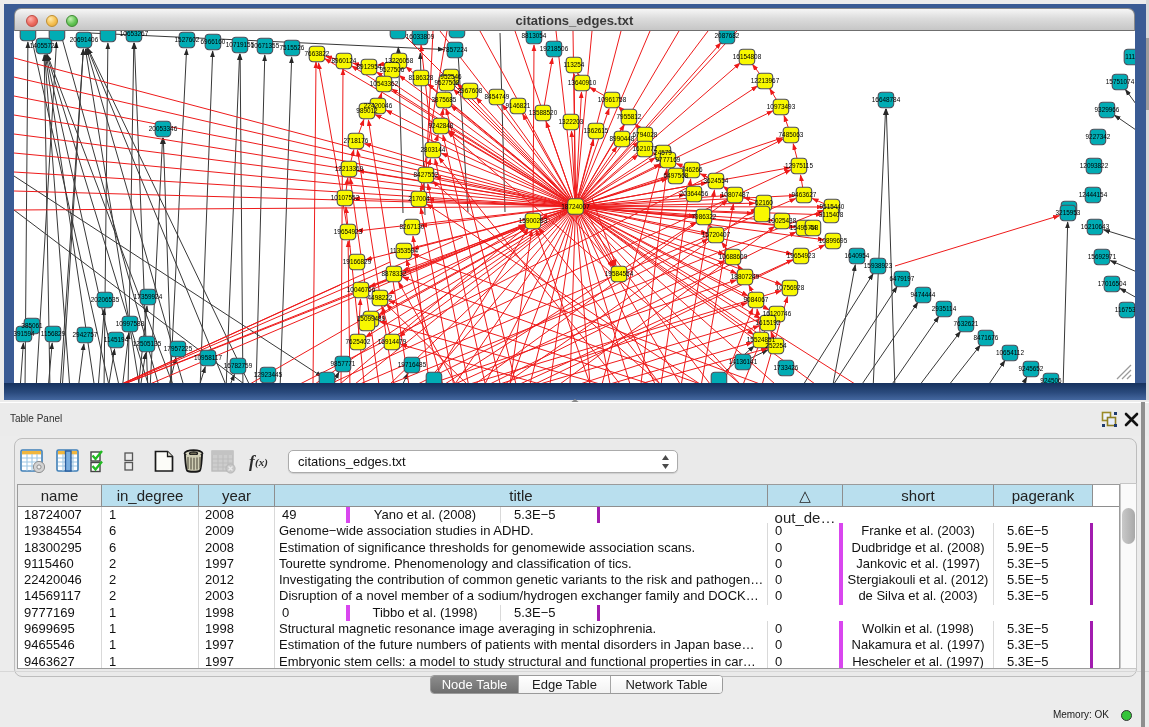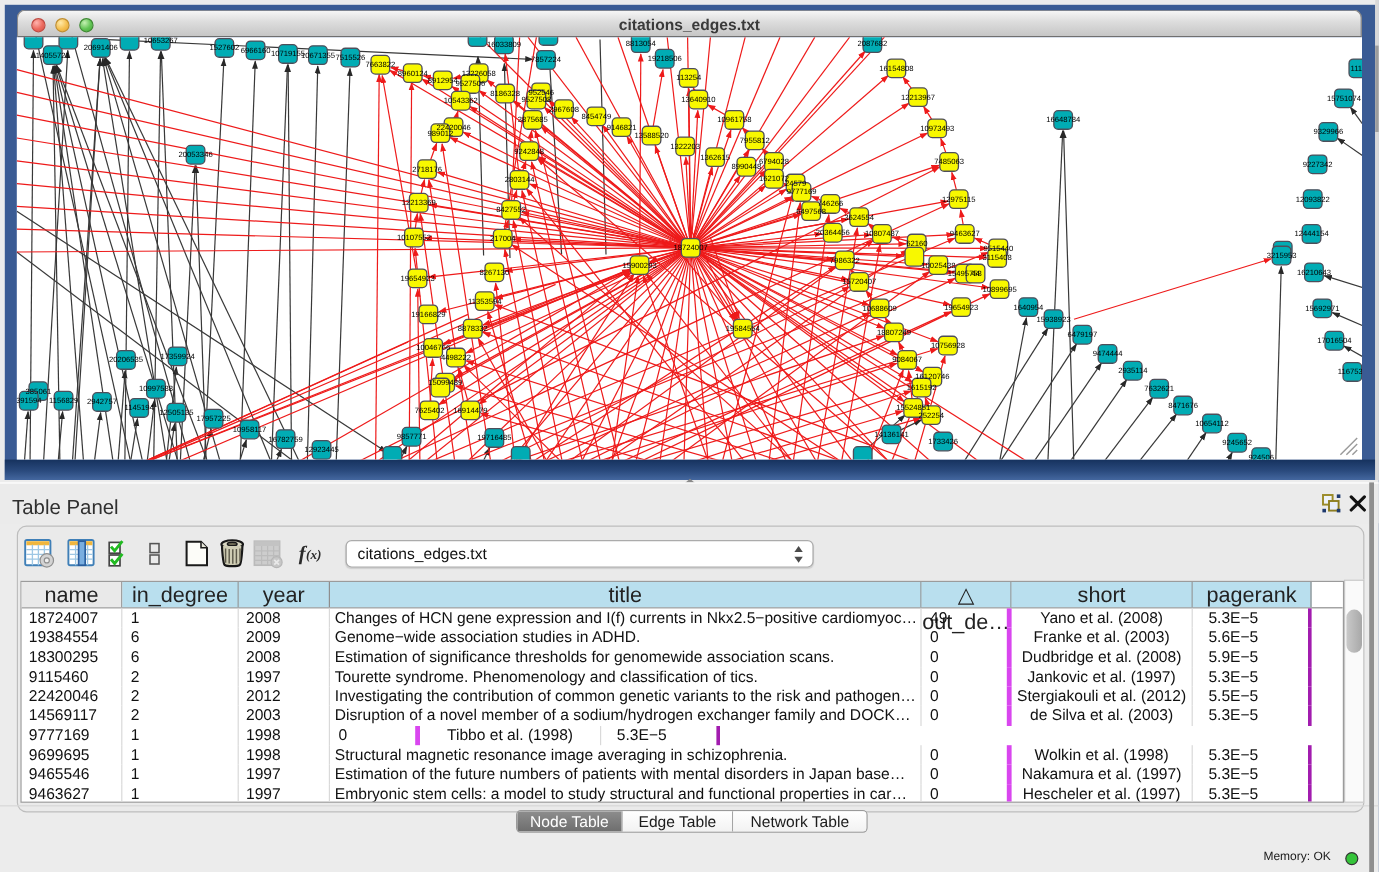--- a/index.html
+++ b/index.html
@@ -3,26 +3,26 @@
 *{margin:0;padding:0;box-sizing:border-box}
 body{width:1149px;height:727px;font-family:"Liberation Sans",sans-serif;background:#ececec;position:relative;overflow:hidden}
 .blue{position:absolute;left:4px;top:4px;width:1142px;height:396px;background:#3a5b94}
 .blueband{position:absolute;left:4px;top:383px;width:1142px;height:17px;background:linear-gradient(#16325e,#2a4a7d 55%,#44679f)}
 .rightstrip{position:absolute;right:0;top:0;width:3px;height:400px;background:#d8d8d8}
 .win{position:absolute;left:14px;top:8px;width:1121px;height:375px;}
 .titlebar{position:absolute;left:0;top:0;width:1121px;height:23px;border-radius:7px 7px 0 0;background:linear-gradient(#f6f6f6,#dcdcdc 45%,#c6c6c6);border:1px solid #8b8b8b;border-bottom:1px solid #6f6f6f}
 .tl{position:absolute;top:6px;width:12px;height:12px;border-radius:50%}
 .title{position:absolute;top:4px;width:100%;text-align:center;font-size:13px;font-weight:bold;color:#3a3a3a}
 .tpbar{position:absolute;left:0;top:402px;width:1149px;height:34px;background:#ebebeb;border-top:1px solid #fff}
-.tptext{position:absolute;left:10px;top:10px;font-size:17px;color:#303030}
+.tptext{position:absolute;left:10px;top:10px;font-size:10px;color:#303030}
 .well{position:absolute;left:14px;top:438px;width:1123px;height:239px;border:1px solid #bdbdbd;border-radius:8px;background:#eaeaea}
 .combo{position:absolute;left:288px;top:450px;width:390px;height:23px;background:#fff;border:1px solid #ababab;border-radius:5px;font-size:13px;color:#111;line-height:21px;padding-left:9px;box-shadow:0 1px 1px rgba(0,0,0,.12)}
 .tablewrap{position:absolute;left:17px;top:484px;width:1103px;height:185px;background:#fff;border:1px solid #9b9b9b;overflow:hidden}
 .th{display:flex;height:22px;border-bottom:1px solid #8e8e8e;background:#fff}
-.th .h{background:#b9dfee;border-right:1px solid #8e8e8e;font-size:18px;color:#222;text-align:center;line-height:22px;flex:none}
+.th .h{background:#b9dfee;border-right:1px solid #8e8e8e;font-size:15px;color:#222;text-align:center;line-height:22px;flex:none}
 .th .h0{background:#e9e9e9}
 .tr{display:flex;height:16.3px;font-size:13px;color:#111}
 .c{flex:none;overflow:hidden;white-space:nowrap;line-height:16.3px}
 .c0{width:84px;padding-left:6px;border-right:1px solid #d9d9d9}
 .c1{width:97px;padding-left:7px;border-right:1px solid #d9d9d9}
 .c2{width:76px;padding-left:6px;border-right:1px solid #d9d9d9}
 .c3{width:493px;padding-left:4px;border-right:1px solid #d9d9d9}
 .c4{width:75px;padding-left:7px;border-right:4px solid #d946ef}
 .c5{width:151px;text-align:center;border-right:1px solid #d9d9d9}
 .c6{width:99px;padding-left:13px;border-right:3px solid #a21caf}
@@ -710,21 +710,20 @@
   <div class="h" style="width:76px">year</div>
   <div class="h" style="width:493px">title</div>
   <div class="h" style="width:75px">△ out_de…</div>
   <div class="h" style="width:151px">short</div>
   <div class="h" style="width:99px">pagerank</div>
  </div>
 <div class="tr">
 <div class="c c0">18724007</div>
       <div class="c c1">1</div>
       <div class="c c2">2008</div>
-<div class="c c3">Changes of HCN gene expression and I(f) currents in Nkx2.5−positive cardiomyoc…</div>
       <div class="c c4">49</div>
       <div class="c c5">Yano et al. (2008)</div>
       <div class="c c6">5.3E−5</div>
     </div>
 <div class="tr">
 <div class="c c0">19384554</div>
       <div class="c c1">6</div>
       <div class="c c2">2009</div>
 <div class="c c3">Genome−wide association studies in ADHD.</div>
       <div class="c c4">0</div>

